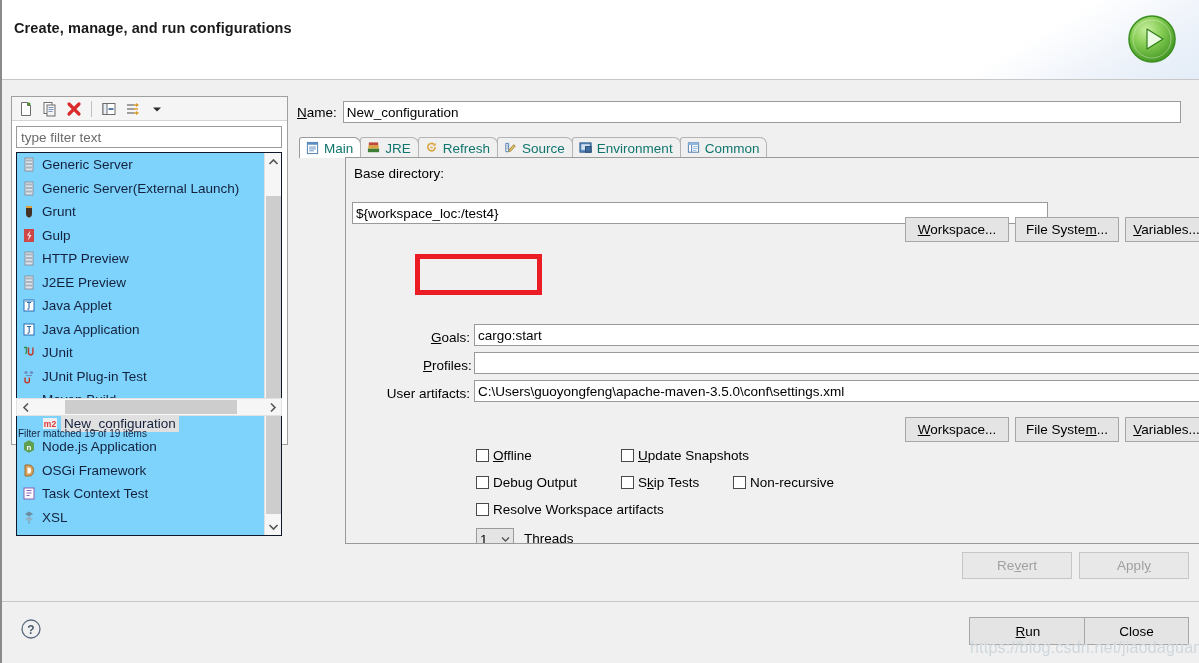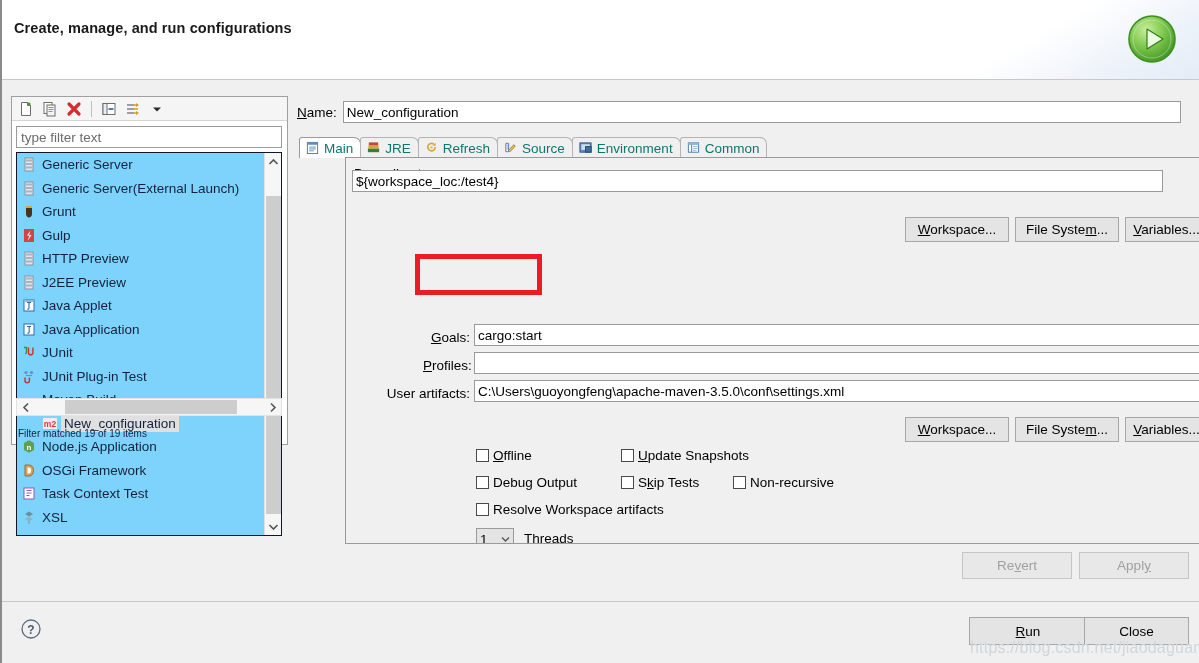--- a/index.html
+++ b/index.html
@@ -561,21 +561,21 @@
             </svg></span>
           <span>Common</span>
         </div>
       </div>
 
     <div class="tab-body">
       <div class="scroll-inner">
 
         <div class="lbl" style="position:absolute;left:8px;top:8px;">Base directory:</div>
 
-        <input class="txt" style="position: absolute; left: 6px; top: 12px; width: 811px;" value="${workspace_loc:/test4}">
+        <input class="txt" style="position: absolute; left: 6px; top: 44px; width: 696px;" value="${workspace_loc:/test4}">
 
         <button class="btn" style="position:absolute;left:559px;top:59px;width:104px;">
           <span class="u">W</span>orkspace...
         </button>
         <button class="btn" style="position:absolute;left:669px;top:59px;width:104px;">
           File Syste<span class="u">m</span>...
         </button>
         <button class="btn" style="position:absolute;left:779px;top:59px;width:83px;">
           <span class="u">V</span>ariables...
         </button>

